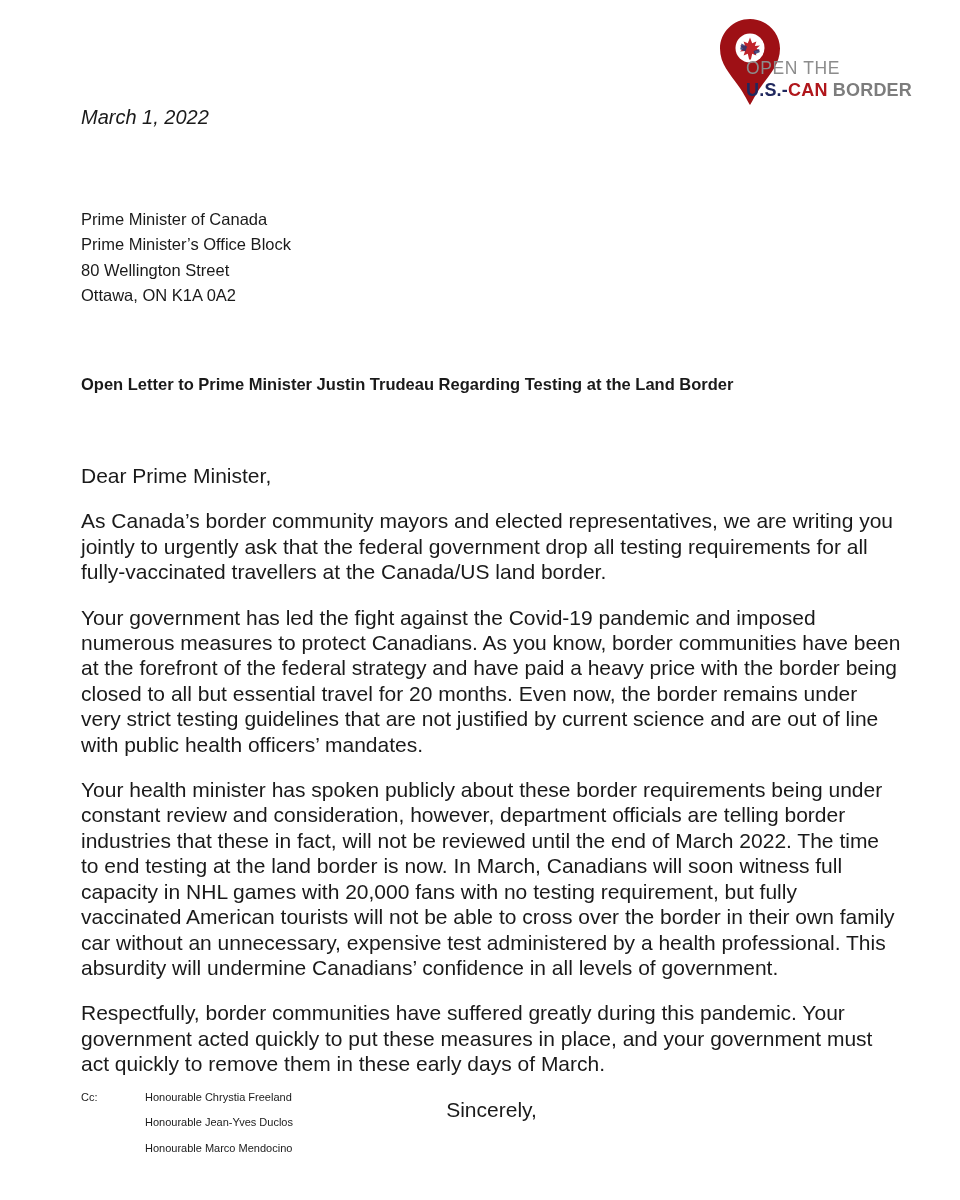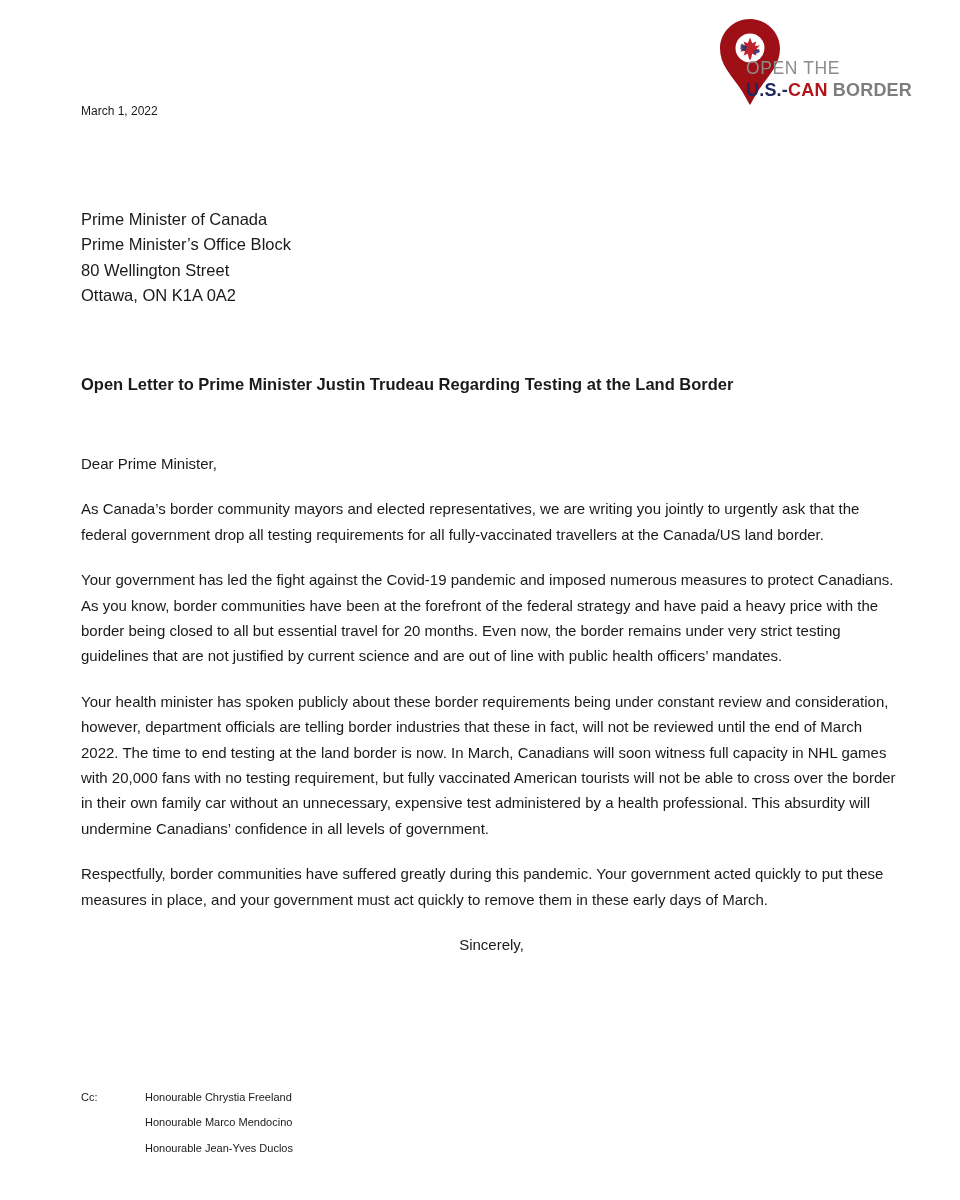--- a/index.html
+++ b/index.html
@@ -60,22 +60,23 @@
   .page {
     position: absolute;
     left: 81px;
     top: 0;
     width: 821px;
   }
   .date-line {
     position: absolute;
     top: 103px;
     left: 0;
-    font-size: 12px;
+    font-size: 20px;
     line-height: 1.4;
+    font-style: italic;
   }
   .address-block {
     position: absolute;
     top: 207px;
     left: 0;
     font-size: 16.5px;
     line-height: 25.4px;
   }
   .address-block .addr-name { font-weight: 700; }
 
@@ -83,24 +84,24 @@
     position: absolute;
     top: 373px;
     left: 0;
     font-size: 16.5px;
     font-weight: 700;
     line-height: 1.4;
   }
 
   .letter-body {
     position: absolute;
-    top: 451px;
+    top: 463px;
     left: 0;
     width: 821px;
-    font-size: 15px;
+    font-size: 21px;
     line-height: 25.4px;
   }
   .letter-body p {
     margin: 0 0 20px 0;
   }
   .letter-body p.salutation { margin-bottom: 20px; }
   .letter-body p.closing { margin-bottom: 0; text-align: center; }
 
   
   .cc-block {
@@ -156,16 +157,16 @@
     <p>Your health minister has spoken publicly about these border requirements being under constant review and consideration, however, department officials are telling border industries that these in fact, will not be reviewed until the end of March 2022.  The time to end testing at the land border is now.  In March, Canadians will soon witness full capacity in NHL games with 20,000 fans with no testing requirement, but fully vaccinated American tourists will not be able to cross over the border in their own family car without an unnecessary, expensive test administered by a health professional.  This absurdity will undermine Canadians’ confidence in all levels of government.</p>
     <p>Respectfully, border communities have suffered greatly during this pandemic.  Your government acted quickly to put these measures in place, and your government must act quickly to remove them in these early days of March.</p>
     <p class="closing">Sincerely,</p>
   </div>
 </div>
 
 <div class="cc-block">
   <div class="cc-label">Cc:</div>
   <div class="cc-names">
     <div>Honourable Chrystia Freeland</div>
+    <div>Honourable Jean-Yves Duclos</div>
     <div>Honourable Marco Mendocino</div>
-    <div>Honourable Jean-Yves Duclos</div>
   </div>
 </div>
 
 </body></html>

